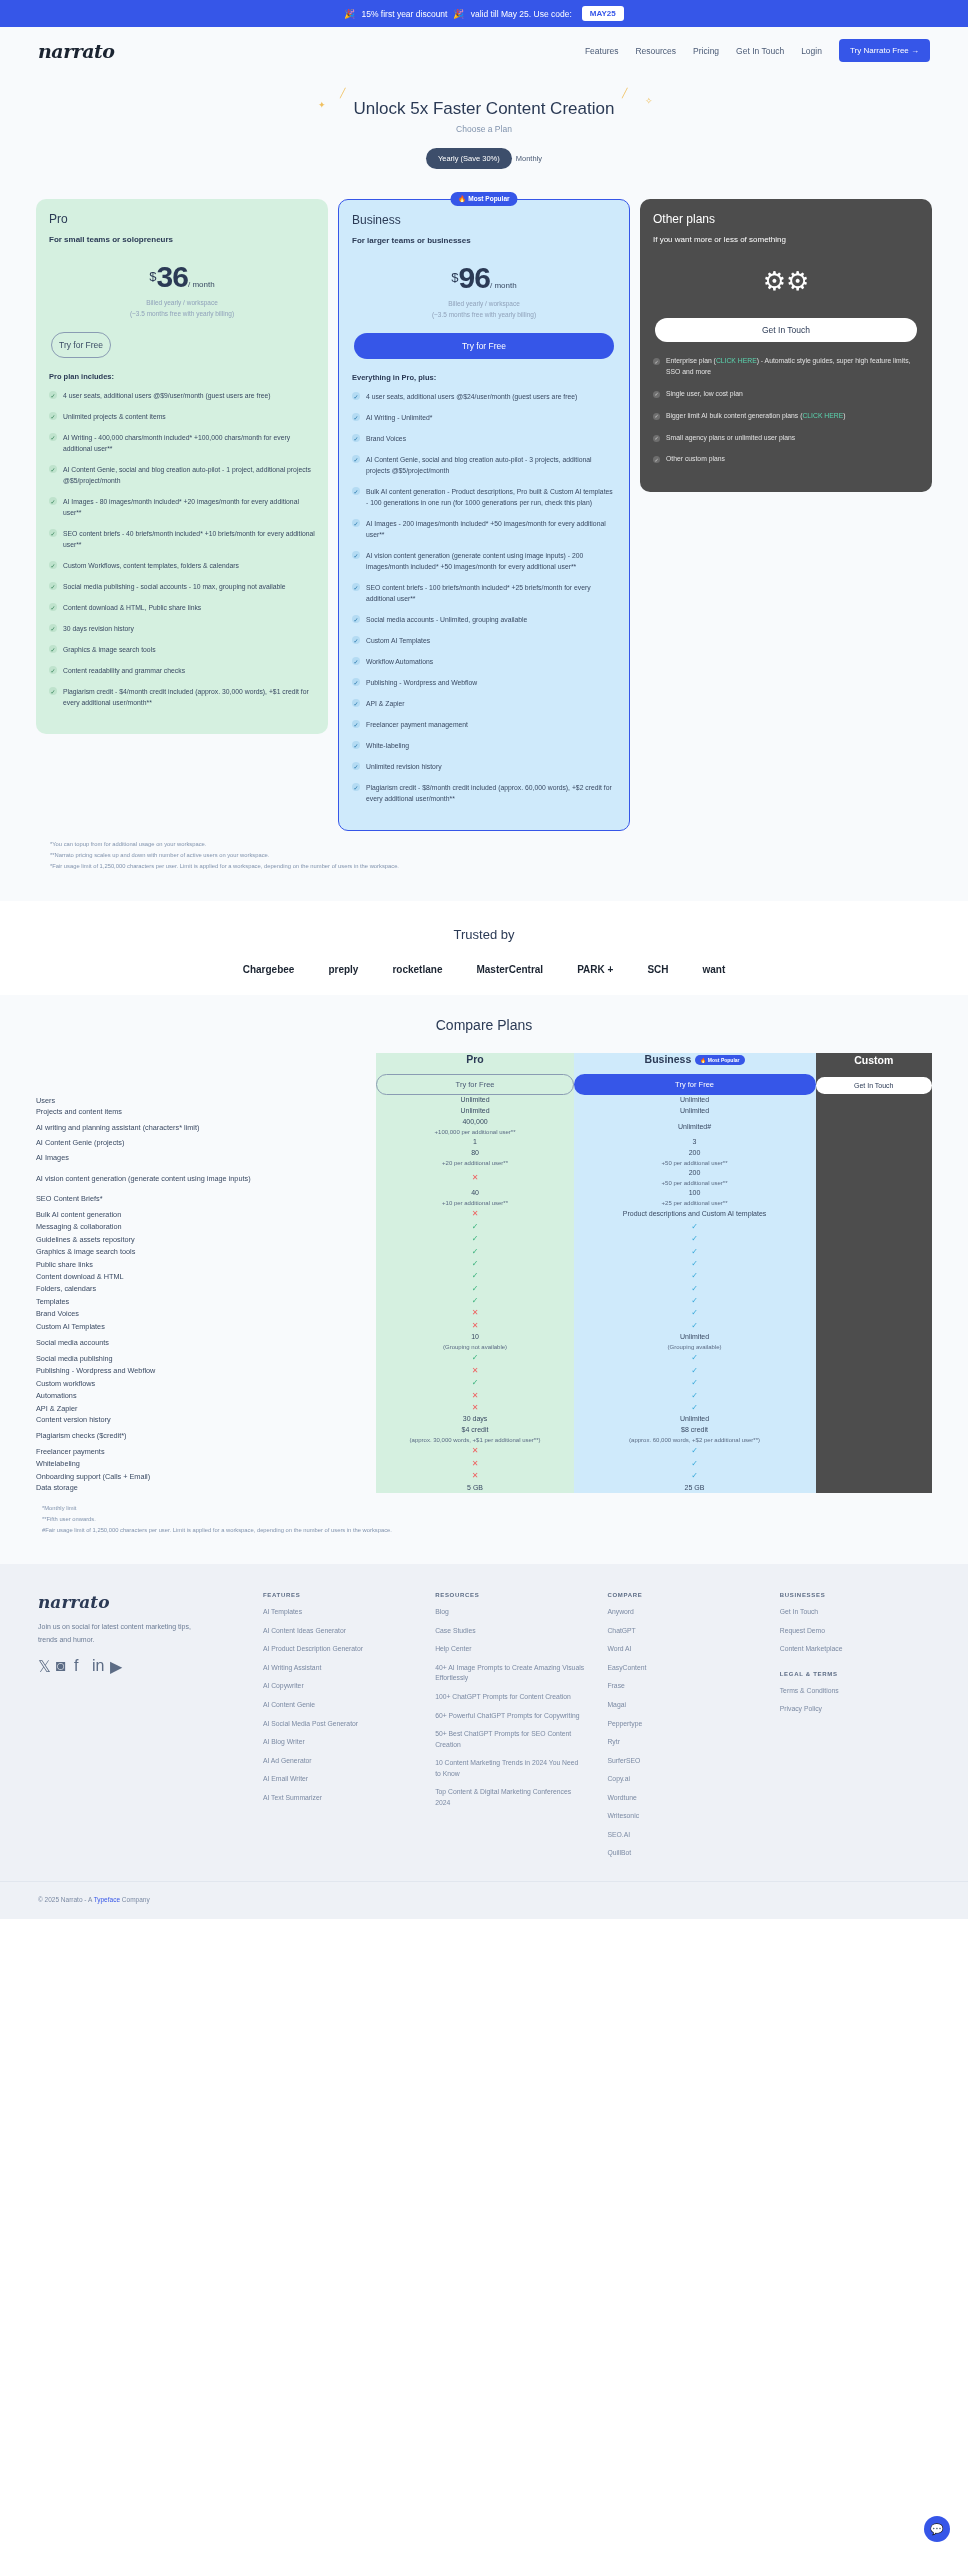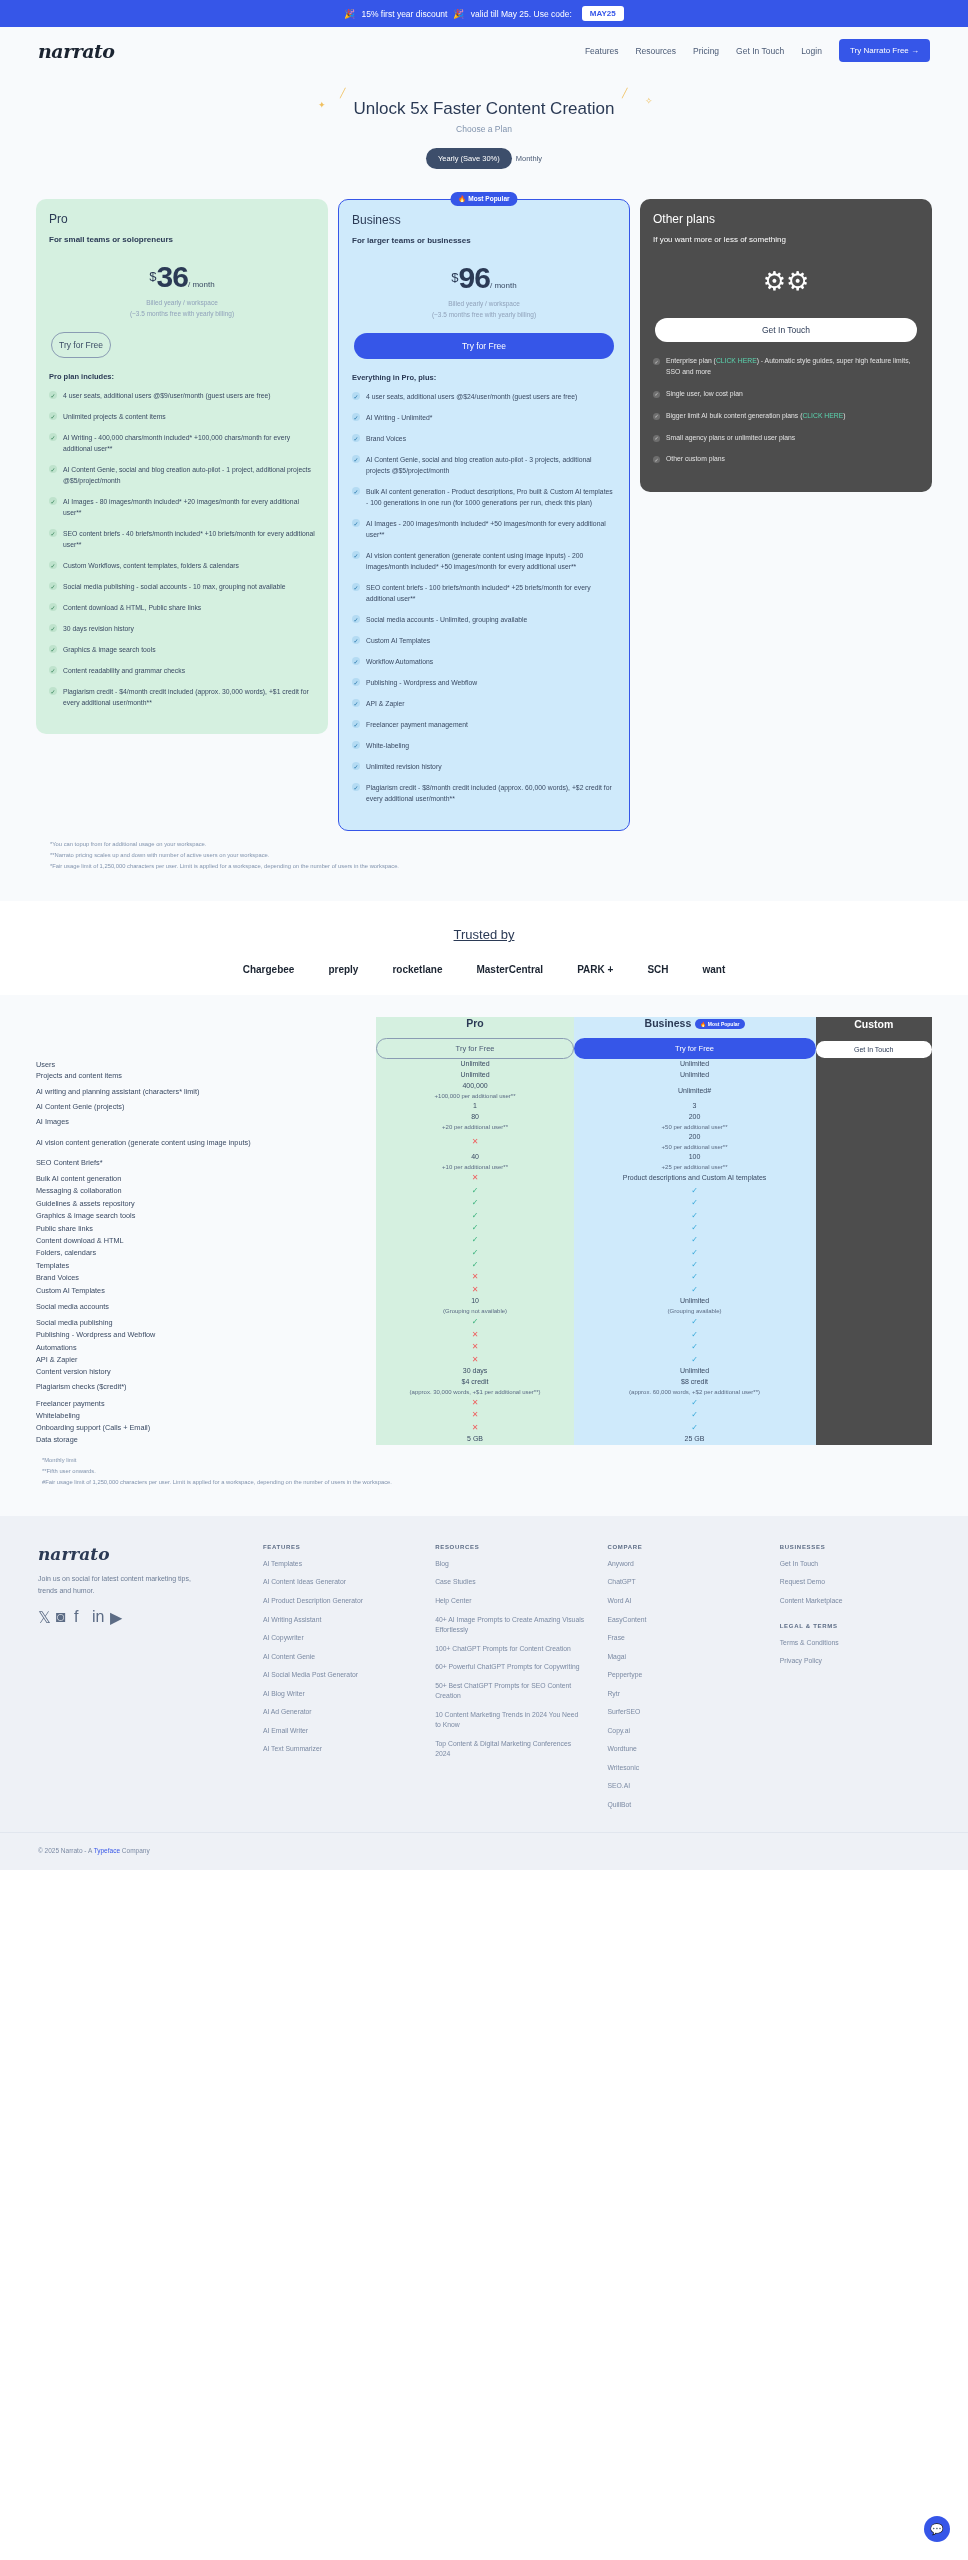--- a/index.html
+++ b/index.html
@@ -152,21 +152,21 @@
   .other-txt { font-size: 6.8px; line-height: 1.6; color: #e2e2e2; }
   .click-here { color: #5bd6b0; }
 
   .footnotes {
     background: #f8fafc; padding: 8px 50px 30px;
     font-size: 5.8px; color: #8193ad; line-height: 1.85;
   }
 
   
   .trusted { background: #fff; padding: 26px 0 20px; text-align: center; }
-  .trusted h2 { font-size: 13px; font-weight: normal; color: #2b3a55; margin-bottom: 22px; text-decoration: underline; }
+  .trusted h2 { font-size: 13px; font-weight: normal; color: #2b3a55; margin-bottom: 22px; }
   .logos {
     display: flex; justify-content: center; align-items: center;
     gap: 34px; padding: 0 40px; flex-wrap: nowrap;
   }
   .logo-item { font-size: 10px; color: #1b2431; font-weight: bold; white-space: nowrap; }
 
   
   .compare { background: #f8fafc; padding: 22px 0 0; }
   .compare h2 { font-size: 14px; font-weight: normal; text-align: center; margin-bottom: 20px; color:#2b3a55;}
   .table-wrap { position: relative; padding: 0 36px; }
@@ -467,20 +467,21 @@
       <div class="logo-item">preply</div>
       <div class="logo-item">rocketlane</div>
       <div class="logo-item">MasterCentral</div>
       <div class="logo-item">PARK +</div>
       <div class="logo-item">SCH</div>
       <div class="logo-item">want</div>
     </div>
 </div>
 
 <div class="compare">
+  <h2>Compare Plans</h2>
   <div class="table-wrap">
     <table class="ctable">
       <colgroup>
           <col class="c1">
           <col class="c2">
           <col class="c3">
           <col class="c4">
         </colgroup>
       <thead>
         <tr>
@@ -610,20 +611,26 @@
           </tr>
           <tr>
             <td class="rowlabel">Social media publishing</td>
             <td class="cellval col-pro"><span class="tick">✓</span></td>
             <td class="cellval col-biz"><span class="tick">✓</span></td>
             <td class="cellval col-cus"></td>
           </tr>
           <tr>
             <td class="rowlabel">Publishing - Wordpress and Webflow</td>
             <td class="cellval col-pro"><span class="cross">✕</span></td>
+            <td class="cellval col-biz"><span class="tick">✓</span></td>
+            <td class="cellval col-cus"></td>
+          </tr>
+          <tr>
+            <td class="rowlabel">Custom workflows</td>
+            <td class="cellval col-pro"><span class="tick">✓</span></td>
             <td class="cellval col-biz"><span class="tick">✓</span></td>
             <td class="cellval col-cus"></td>
           </tr>
           <tr>
             <td class="rowlabel">Automations</td>
             <td class="cellval col-pro"><span class="cross">✕</span></td>
             <td class="cellval col-biz"><span class="tick">✓</span></td>
             <td class="cellval col-cus"></td>
           </tr>
           <tr>

